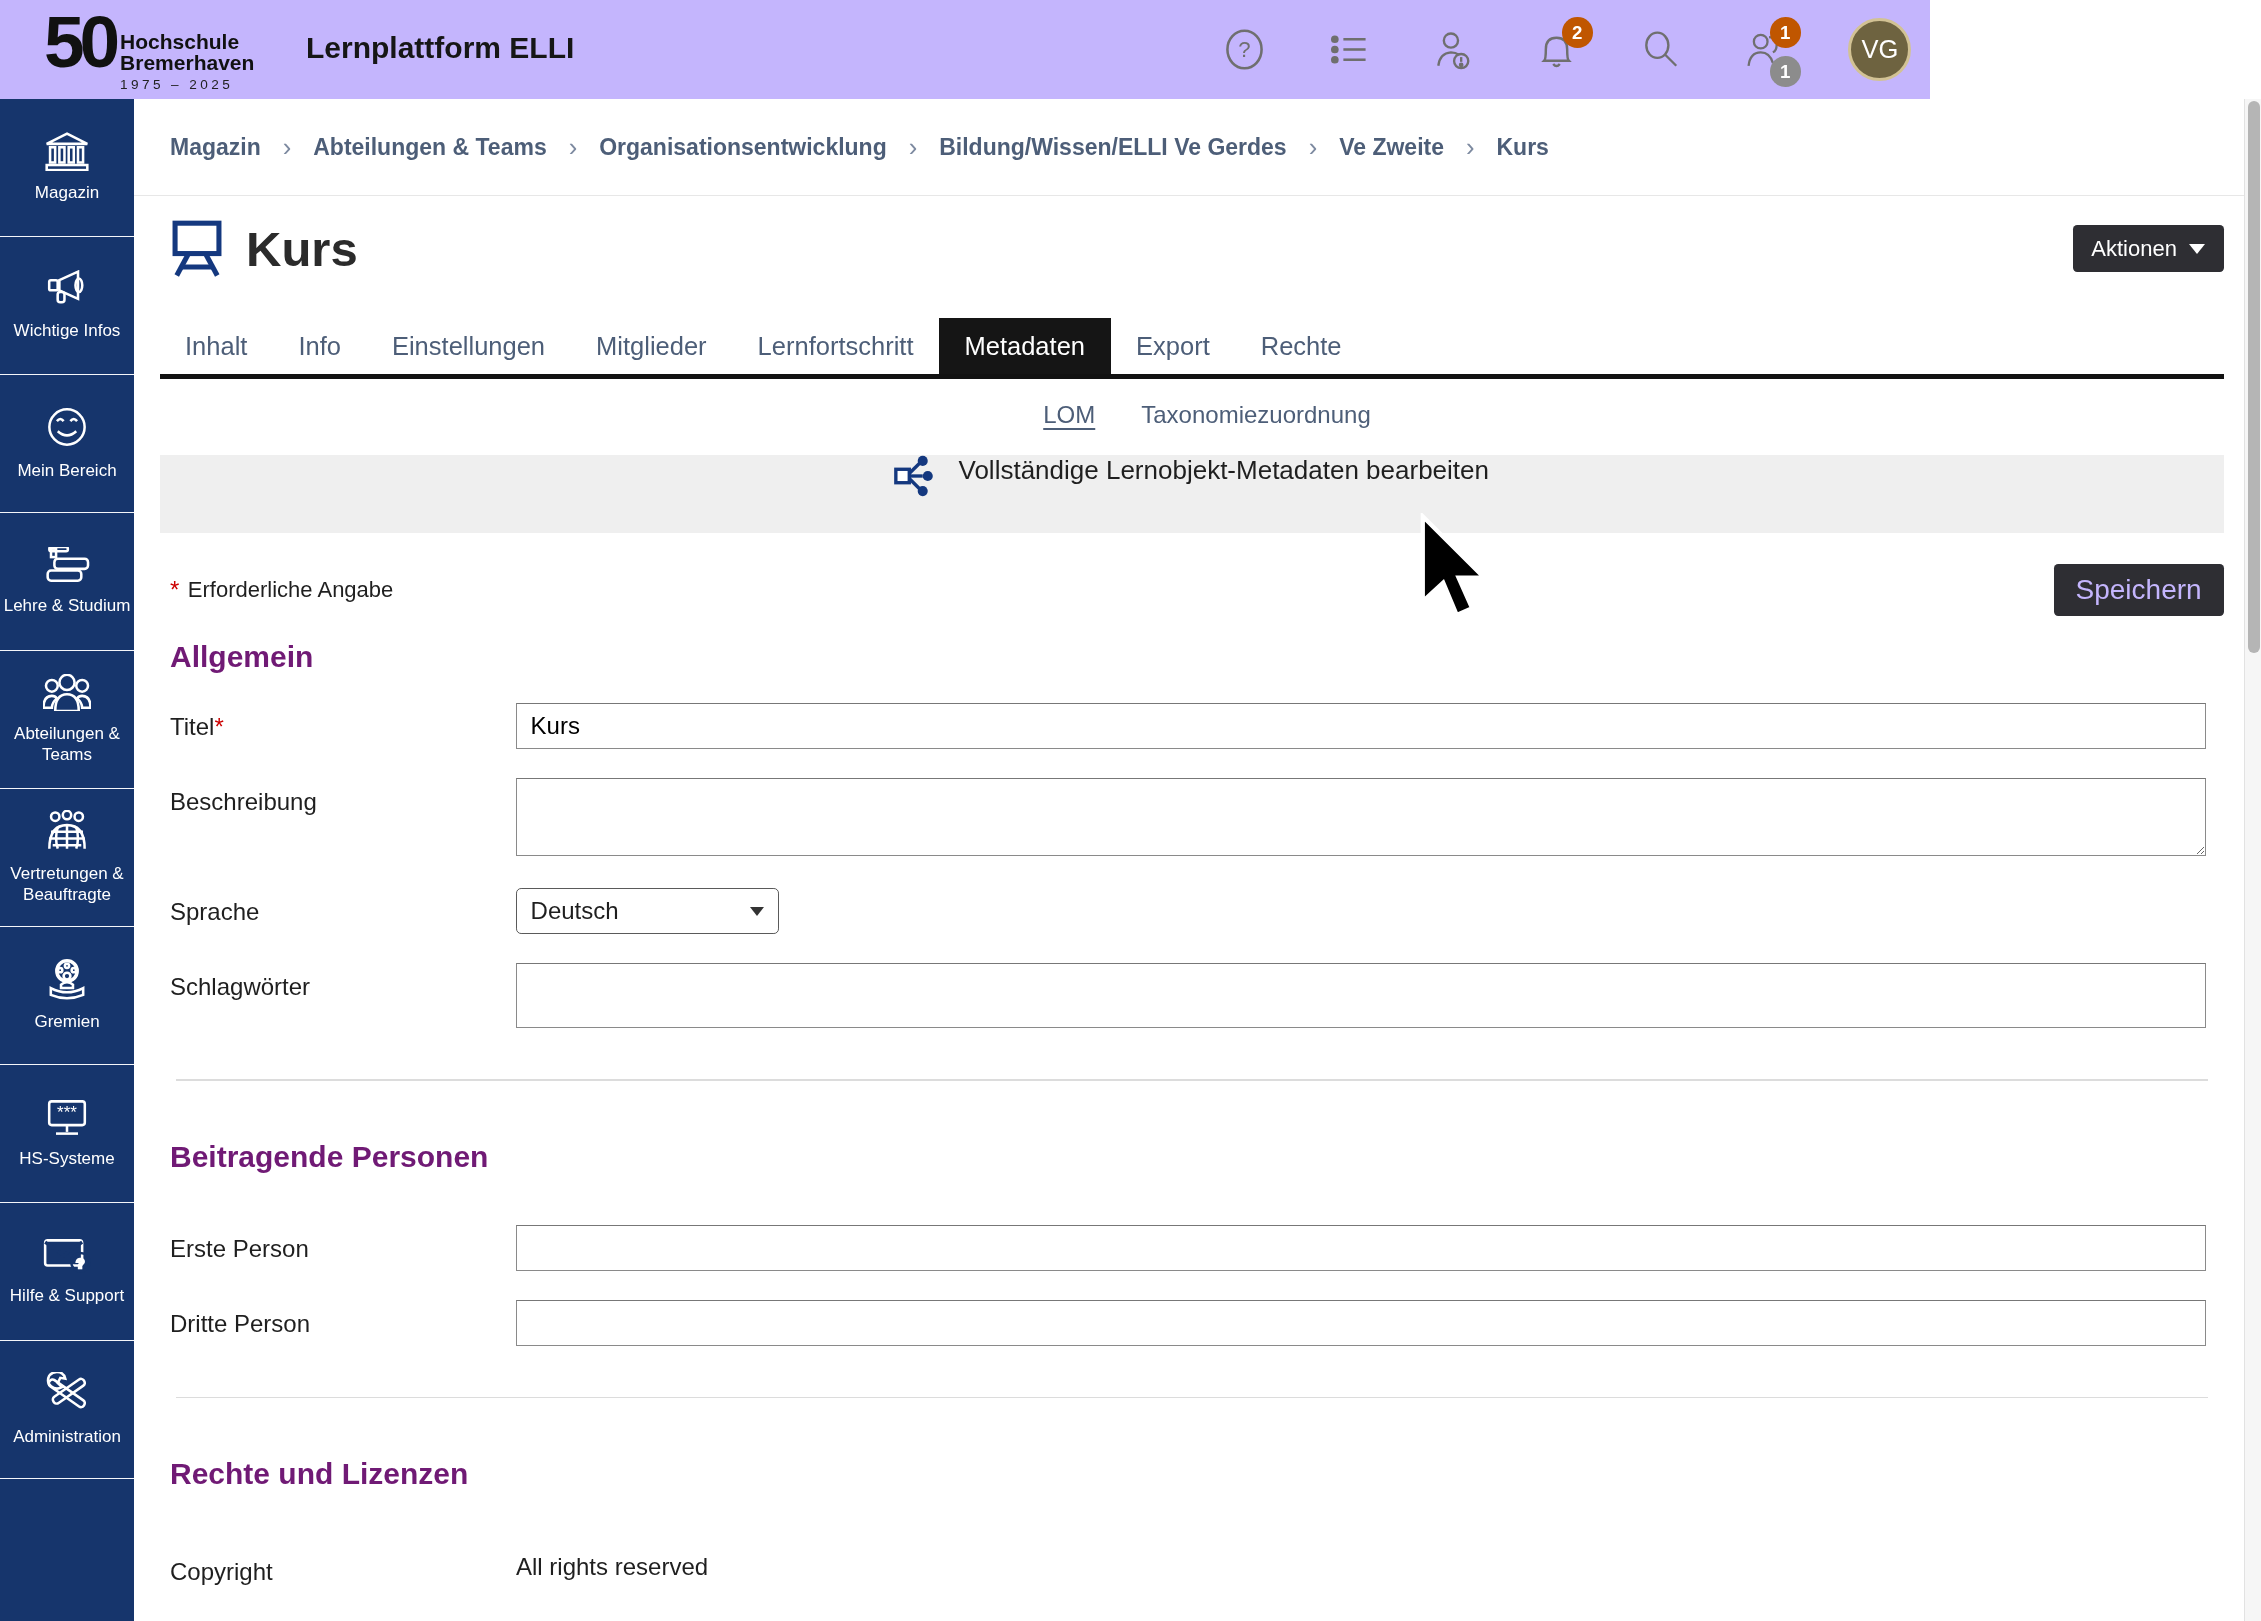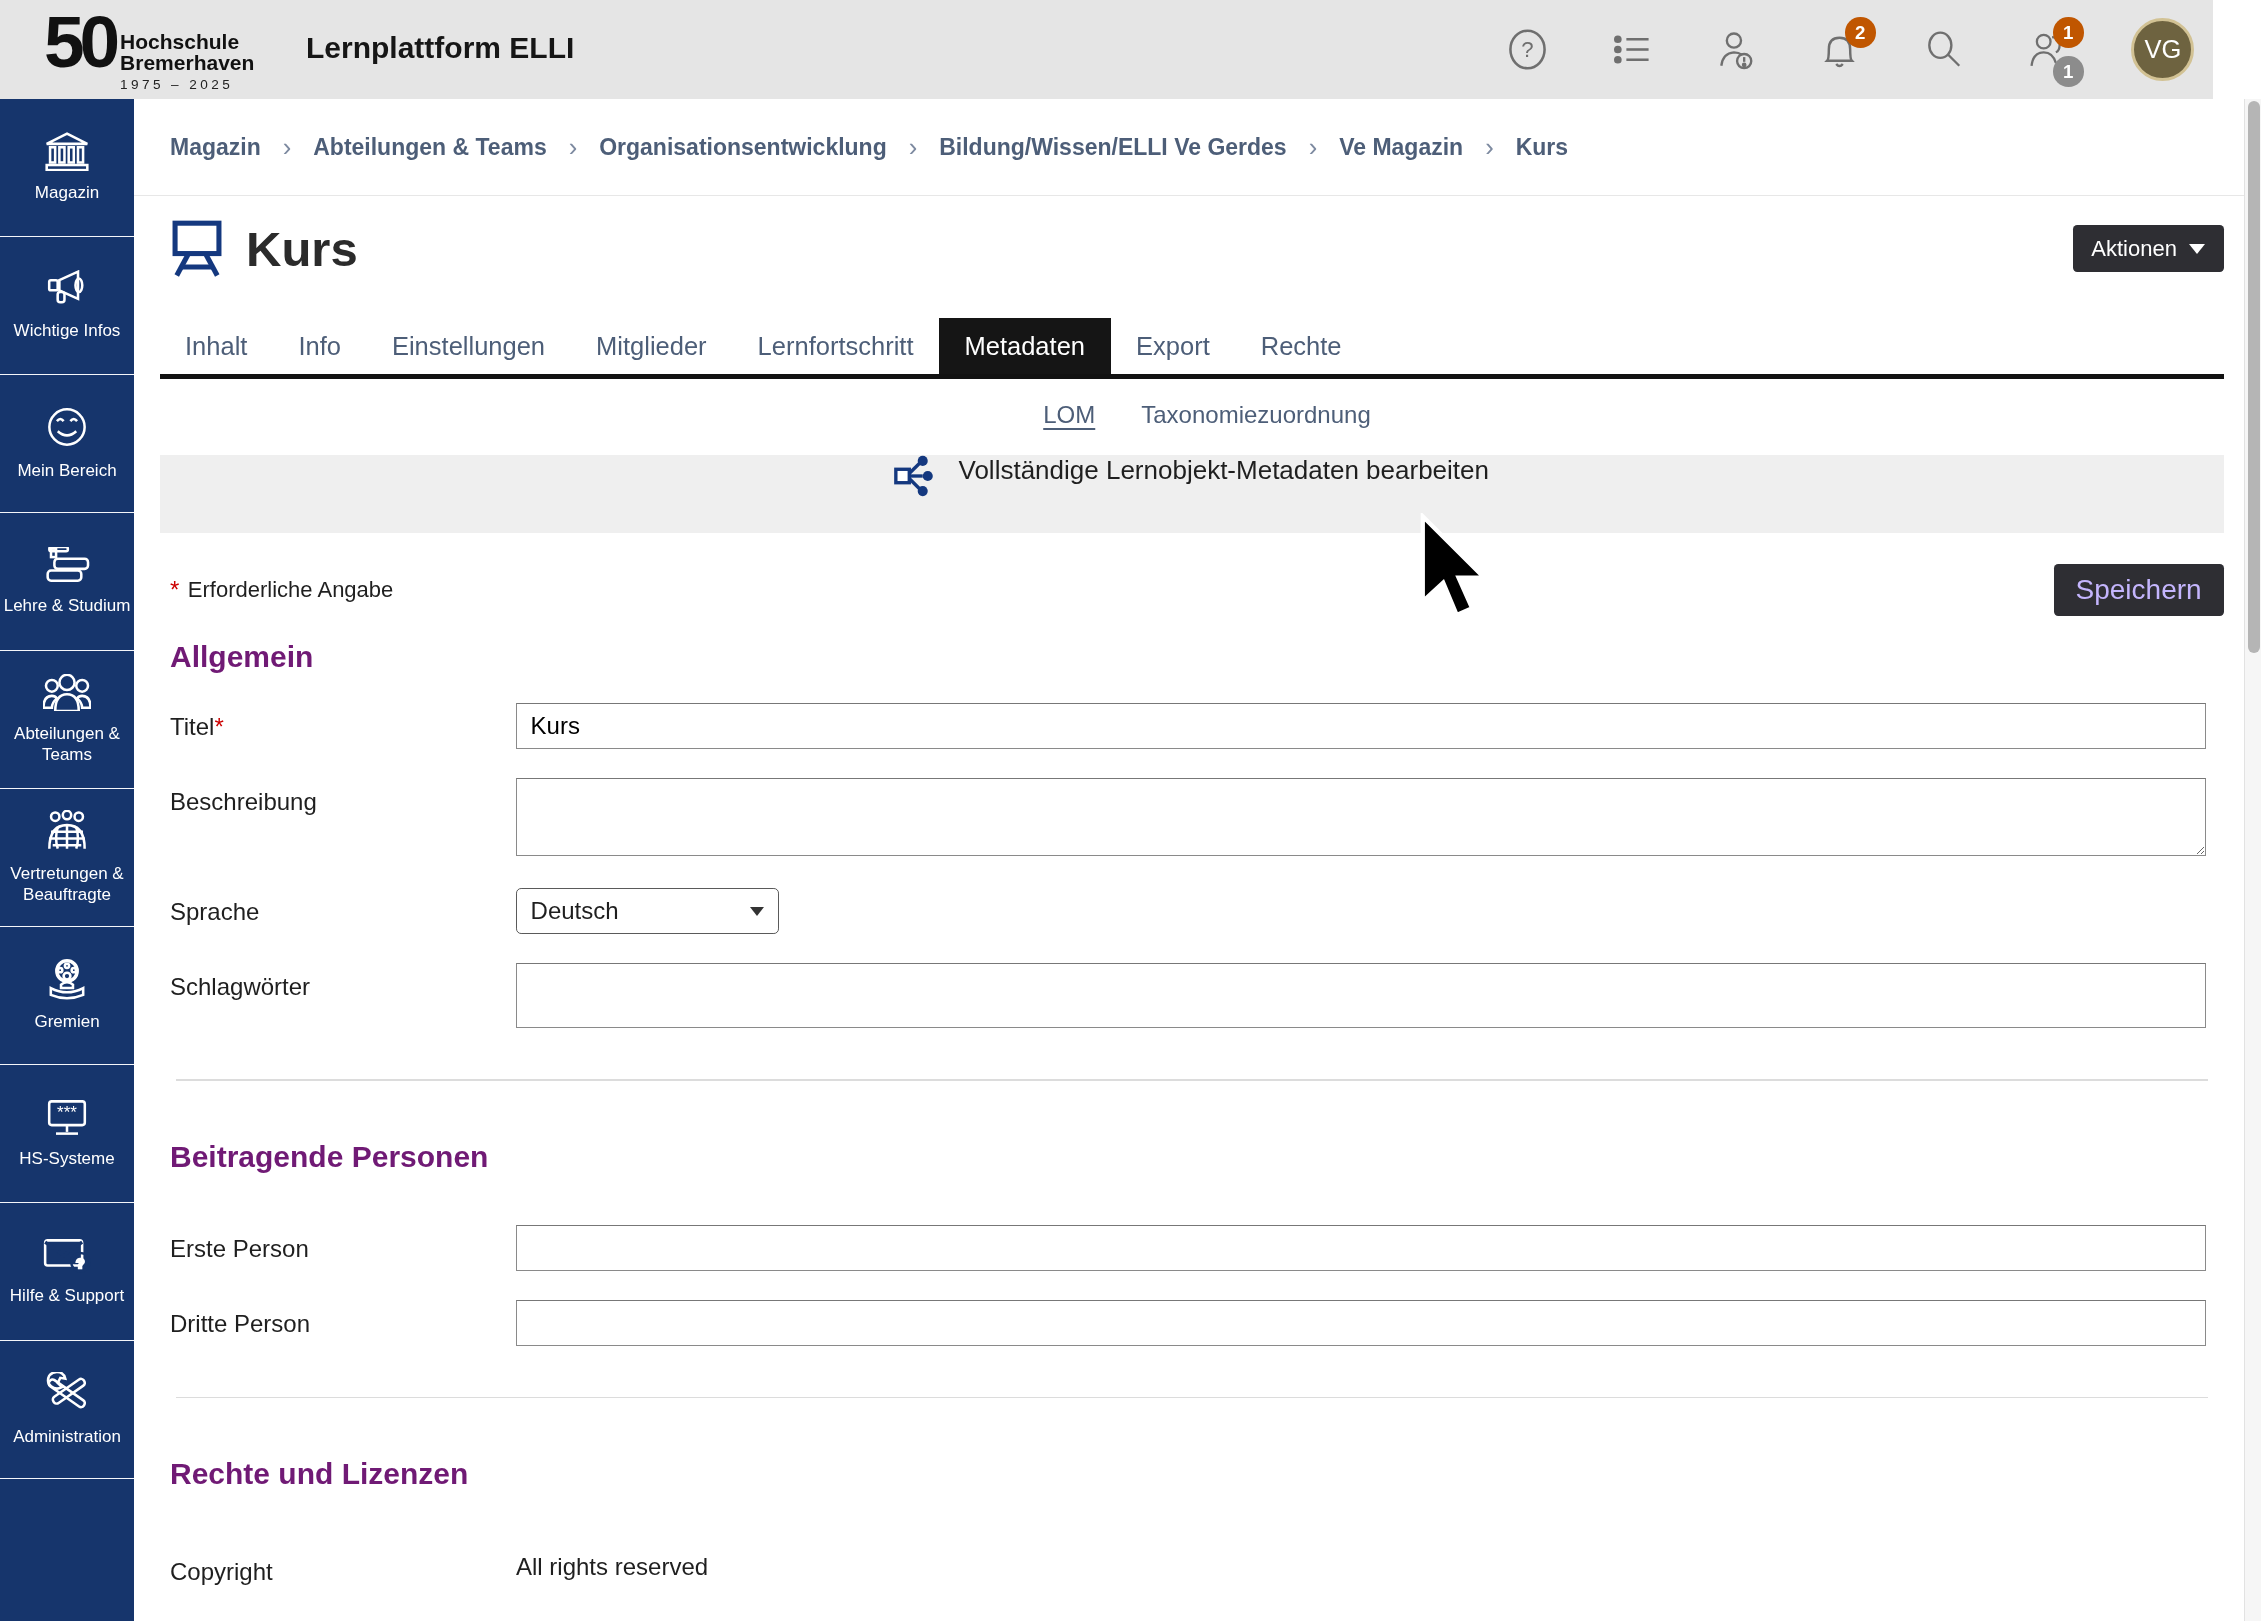--- a/index.html
+++ b/index.html
@@ -1,20 +1,20 @@
 <!DOCTYPE html>
 <html style="font-size:13.6px"><head>
 <meta charset="utf-8">
 <style>
   * { margin:0; padding:0; box-sizing:border-box; }
   html,body { width:2261px; height:1621px; overflow:hidden; background:#fff;
               font-family:"Liberation Sans", sans-serif; color:#1f1f1f; }
 
   
-  .header { position:absolute; left:0; top:0; width:2213px; height:99px; background:#e5e5e5; z-index:5; }
+  .header { position:absolute; left:0; top:0; width:1930px; height:99px; background:#c4b5fd; z-index:5; }
   .logo { position:absolute; left:44px; top:8.5px; display:flex; align-items:flex-start; }
   .logo-50 { font-size:73px; font-weight:900; letter-spacing:-5.1px; line-height:0.9; color:#111; }
   .logo-txt { margin-left:5.1px; margin-top:22px; }
   .logo-name { font-size:21px; font-weight:800; line-height:1.04; color:#111; }
   .logo-years { font-size:13.6px; letter-spacing:3.4px; color:#222; margin-top:2.5px; }
   .app-title { position:absolute; left:306px; top:31px; font-size:30px; font-weight:700; color:#161616; }
   .hicons { position:absolute; right:18.7px; top:0; height:99px; display:flex; align-items:center; gap:63px; }
   .hicon { position:relative; width:41px; height:41px; display:flex; align-items:center; justify-content:center; cursor:pointer; }
   .hicon svg { stroke:#6f6f6f; fill:none; stroke-width:3; }
   .badge { position:absolute; min-width:31px; height:31px; border-radius:15.3px; color:#fff;
@@ -274,21 +274,21 @@
   <div class="crumb-bar">
     <div class="crumb">
       <a>Magazin</a>
       <span class="sep">›</span>
       <a>Abteilungen &amp; Teams</a>
       <span class="sep">›</span>
       <a>Organisationsentwicklung</a>
       <span class="sep">›</span>
       <a>Bildung/Wissen/ELLI Ve Gerdes</a>
       <span class="sep">›</span>
-      <a>Ve Magazin</a>
+      <a>Ve Zweite</a>
       <span class="sep">›</span>
       <a>Kurs</a>
     </div>
   </div>
 
   <div class="title-row">
     <span class="obj-icon">
       <svg width="54" height="61" viewBox="0 0 64 72" stroke="#14387F" stroke-width="6" fill="none">
         <rect x="6" y="6" width="52" height="36"></rect>
         <line x1="22" y1="42" x2="8" y2="68"></line>

